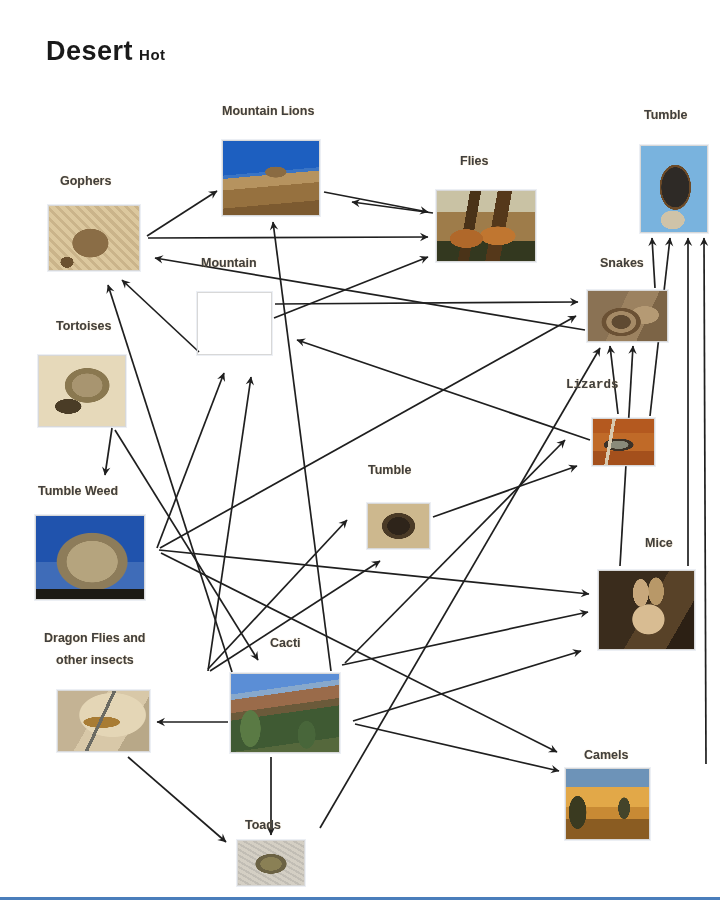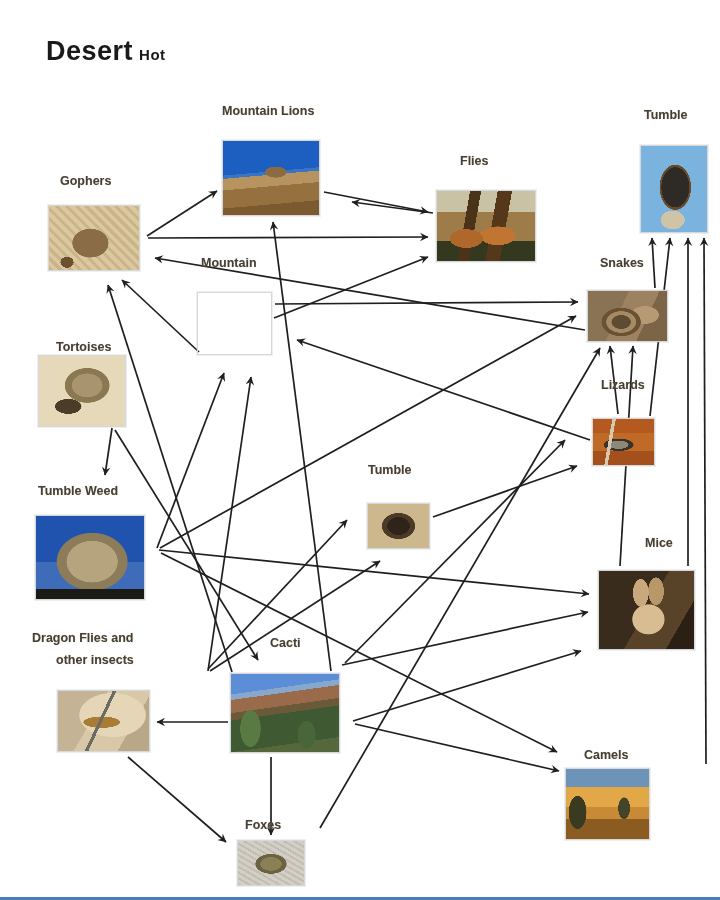--- a/index.html
+++ b/index.html
@@ -150,35 +150,35 @@
       <div class="node-label" style="left: 644px; top: 108px;">Tumble</div>
       <div class="thumb thumb-hawks" style="left: 640px; top: 145px; width: 68px; height: 88px;"></div>
       <div class="node-label" style="left: 460px; top: 154px;">Flies</div>
       <div class="thumb thumb-foxes" style="left: 436px; top: 190px; width: 100px; height: 72px;"></div>
       <div class="node-label" style="left: 60px; top: 174px;">Gophers</div>
       <div class="thumb thumb-gophers" style="left: 48px; top: 205px; width: 92px; height: 66px;"></div>
       <div class="node-label" style="left: 201px; top: 256px;">Mountain</div>
       <div class="thumb thumb-meerkats" style="left: 197px; top: 292px; width: 75px; height: 63px;"></div>
       <div class="node-label" style="left: 600px; top: 256px;">Snakes</div>
       <div class="thumb thumb-snakes" style="left: 587px; top: 290px; width: 81px; height: 52px;"></div>
-      <div class="node-label" style="left: 56px; top: 340px; text-align: right;">Tortoises</div>
+      <div class="node-label" style="left: 56px; top: 319px; text-align: right;">Tortoises</div>
       <div class="thumb thumb-tortoises" style="left: 38px; top: 355px; width: 88px; height: 72px;"></div>
-      <div class="node-label" style="left: 601px; top: 378px;">Lizards</div>
+      <div class="node-label" style="left: 566px; top: 378px; font-family: Liberation Mono, monospace;">Lizards</div>
       <div class="thumb thumb-lizards" style="left: 592px; top: 418px; width: 63px; height: 48px;"></div>
       <div class="node-label" style="left: 368px; top: 463px;">Tumble</div>
       <div class="thumb thumb-spiders" style="left: 367px; top: 503px; width: 63px; height: 46px;"></div>
       <div class="node-label" style="left: 38px; top: 484px;">Tumble Weed</div>
       <div class="thumb thumb-tumbleweed" style="left: 35px; top: 515px; width: 110px; height: 85px;"></div>
       <div class="node-label" style="left: 629px; top: 536px; margin-left: 16px;">Mice</div>
       <div class="thumb thumb-mice" style="left: 598px; top: 570px; width: 97px; height: 80px;"></div>
-      <div class="node-label" style="left: 32px; top: 631px;">Dragon Flies and</div>
+      <div class="node-label" style="left: 44px; top: 631px;">Dragon Flies and</div>
       <div class="node-label" style="left: 56px; top: 653px;">other insects</div>
       <div class="thumb thumb-dragonflies" style="left: 57px; top: 690px; width: 93px; height: 62px;"></div>
       <div class="node-label" style="left: 270px; top: 636px;">Cacti</div>
       <div class="thumb thumb-cacti" style="left: 230px; top: 673px; width: 110px; height: 80px;"></div>
       <div class="node-label" style="left: 584px; top: 748px;">Camels</div>
       <div class="thumb thumb-camels" style="left: 565px; top: 768px; width: 85px; height: 72px;"></div>
-      <div class="node-label" style="left: 245px; top: 818px;">Foxes</div>
+      <div class="node-label" style="left: 245px; top: 818px;">Toads</div>
       <div class="thumb thumb-toads" style="left: 237px; top: 840px; width: 68px; height: 46px;"></div>
     </div>
 
   <div class="bottom-edge"></div>
 </div>
 
 </body></html>

